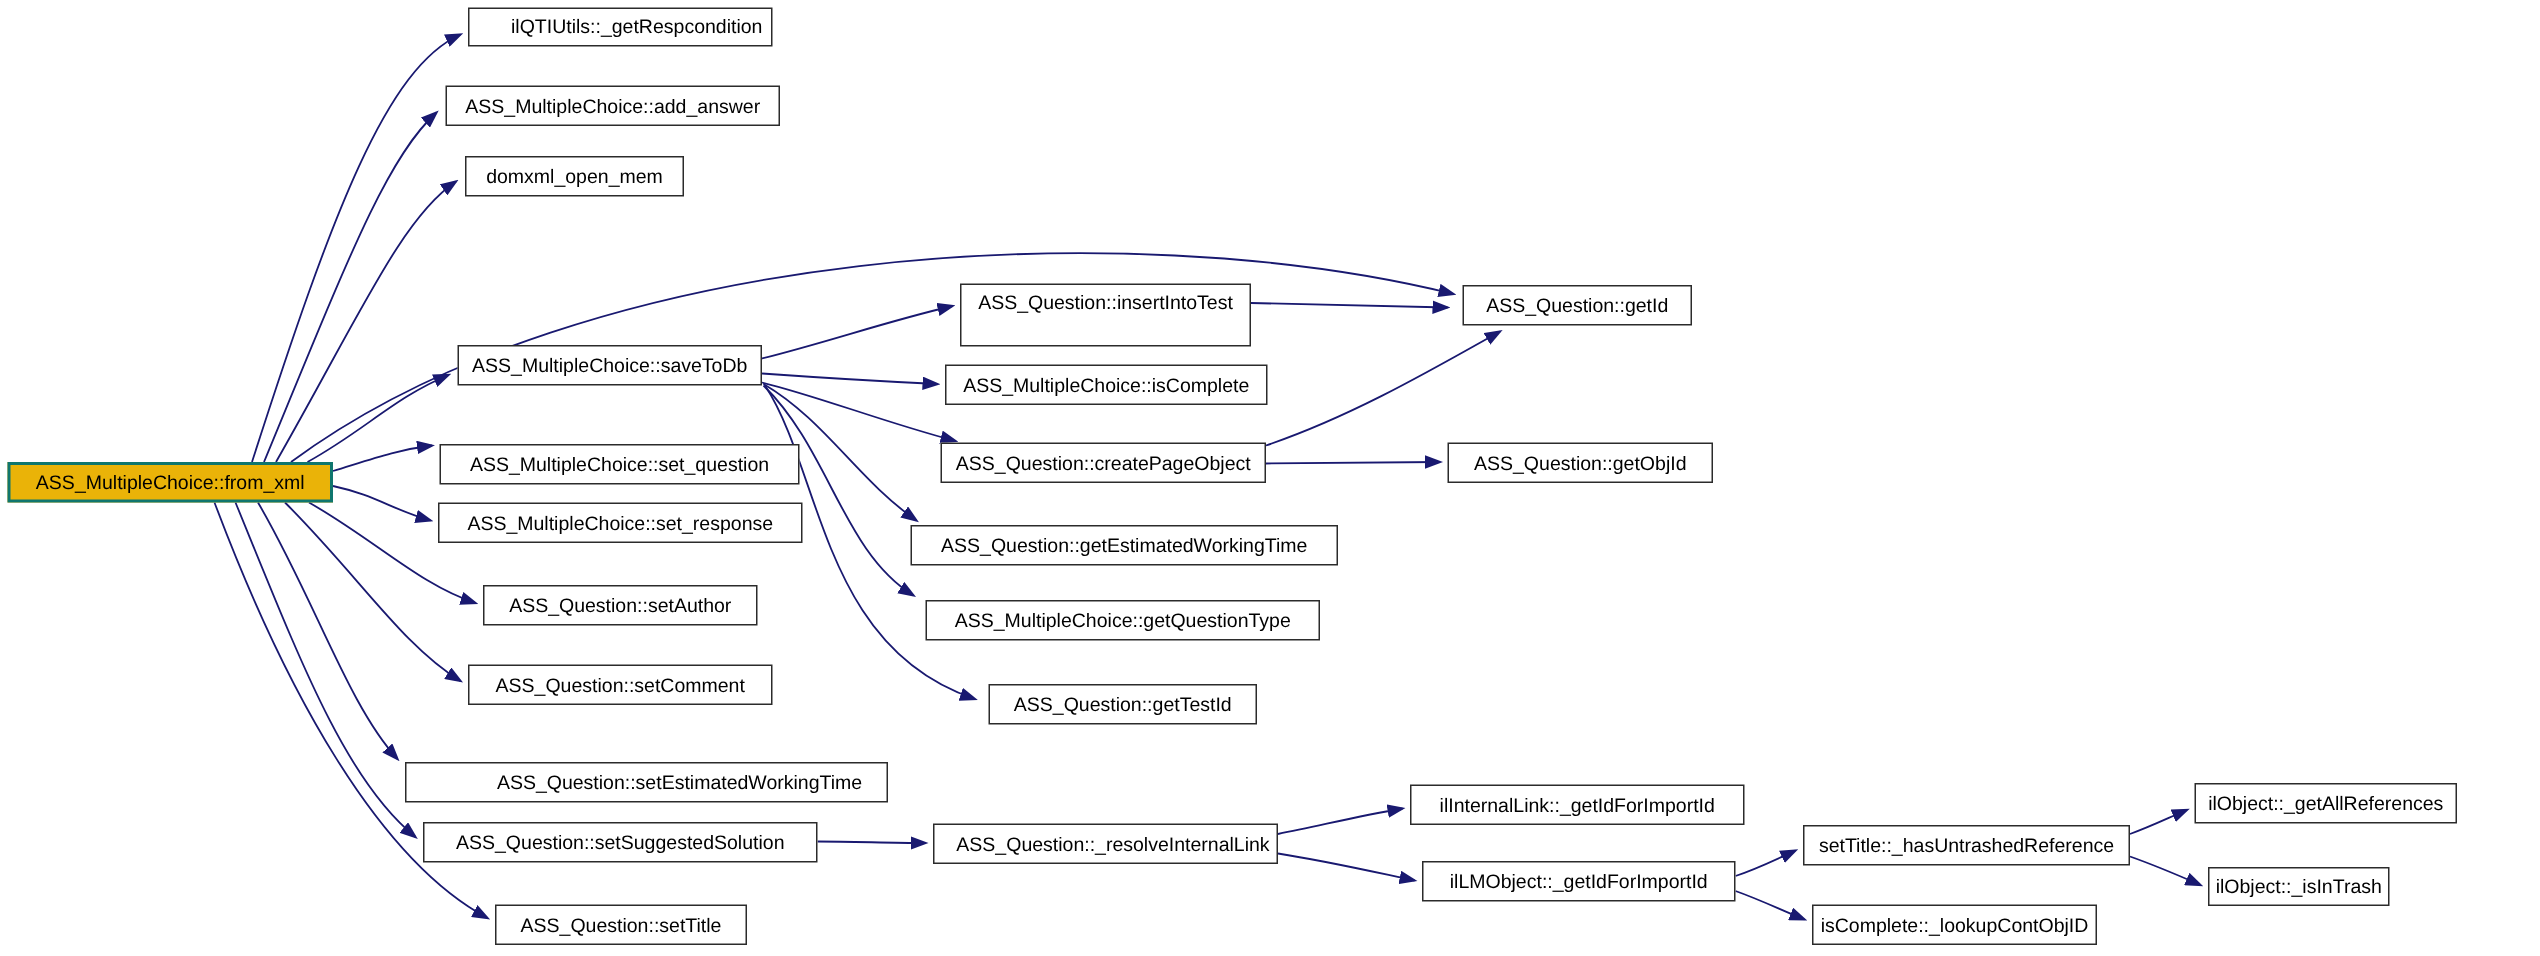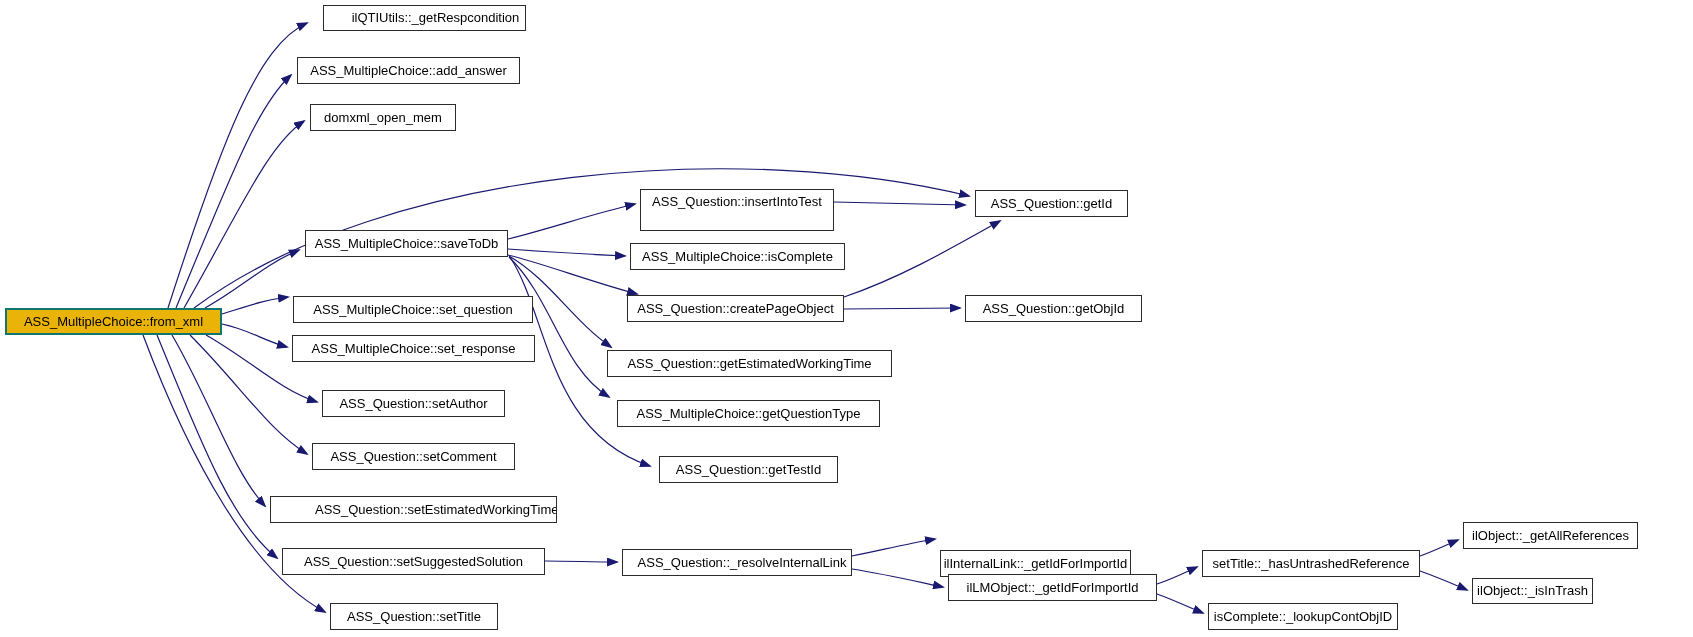--- a/index.html
+++ b/index.html
@@ -63,39 +63,39 @@
       <path d="M844,309 C882,309 920,308 960,308" fill="none" stroke="#191970" stroke-width="1.2" marker-end="url(#arrow)"></path>
       <path d="M545,561 C570,561 592,562 617,562" fill="none" stroke="#191970" stroke-width="1.2" marker-end="url(#arrow)"></path>
       <path d="M852,556 C882,550 906,544 935,539" fill="none" stroke="#191970" stroke-width="1.2" marker-end="url(#arrow)"></path>
       <path d="M852,569 C884,574 910,580 943,587" fill="none" stroke="#191970" stroke-width="1.2" marker-end="url(#arrow)"></path>
       <path d="M1157,584 C1172,579 1184,573 1197,567" fill="none" stroke="#191970" stroke-width="1.2" marker-end="url(#arrow)"></path>
       <path d="M1157,594 C1174,600 1188,607 1203,613" fill="none" stroke="#191970" stroke-width="1.2" marker-end="url(#arrow)"></path>
       <path d="M1420,556 C1434,551 1446,545 1458,540" fill="none" stroke="#191970" stroke-width="1.2" marker-end="url(#arrow)"></path>
       <path d="M1420,571 C1437,577 1451,583 1467,590" fill="none" stroke="#191970" stroke-width="1.2" marker-end="url(#arrow)"></path>
     </svg>
     <div class="node root" style="left: 5px; top: 308px; width: 217px; height: 27px; line-height: 23px;">ASS_MultipleChoice::from_xml</div>
-    <div class="node" style="left: 323px; top: 5px; width: 203px; height: 26px; line-height: 24px; padding-left: 22px;">ilQTIUtils::_getRespcondition</div>
+    <div class="node" style="left: 312px; top: 5px; width: 203px; height: 26px; line-height: 24px; padding-left: 22px;">ilQTIUtils::_getRespcondition</div>
     <div class="node" style="left: 297px; top: 57px; width: 223px; height: 27px; line-height: 25px;">ASS_MultipleChoice::add_answer</div>
     <div class="node" style="left: 310px; top: 104px; width: 146px; height: 27px; line-height: 25px;">domxml_open_mem</div>
     <div class="node" style="left: 305px; top: 230px; width: 203px; height: 27px; line-height: 25px; text-align: center;">ASS_MultipleChoice::saveToDb</div>
     <div class="node" style="left: 293px; top: 296px; width: 240px; height: 27px; line-height: 25px;">ASS_MultipleChoice::set_question</div>
     <div class="node" style="left: 292px; top: 335px; width: 243px; height: 27px; line-height: 25px;">ASS_MultipleChoice::set_response</div>
     <div class="node" style="left: 322px; top: 390px; width: 183px; height: 27px; line-height: 25px;">ASS_Question::setAuthor</div>
     <div class="node" style="left: 312px; top: 443px; width: 203px; height: 27px; line-height: 25px;">ASS_Question::setComment</div>
-    <div class="node" style="left: 270px; top: 496px; width: 287px; height: 27px; line-height: 25px; padding-left: 44px;">ASS_Question::setEstimatedWorkingTime</div>
+    <div class="node" style="left: 270px; top: 508px; width: 322px; height: 27px; line-height: 25px; padding-left: 44px;">ASS_Question::setEstimatedWorkingTime</div>
     <div class="node" style="left: 282px; top: 548px; width: 263px; height: 27px; line-height: 25px;">ASS_Question::setSuggestedSolution</div>
     <div class="node" style="left: 330px; top: 603px; width: 168px; height: 27px; line-height: 25px;">ASS_Question::setTitle</div>
     <div class="node" style="left: 640px; top: 189px; width: 194px; height: 42px; line-height: 24px;">ASS_Question::insertIntoTest</div>
     <div class="node" style="left: 630px; top: 243px; width: 215px; height: 27px; line-height: 25px;">ASS_MultipleChoice::isComplete</div>
     <div class="node" style="left: 627px; top: 295px; width: 217px; height: 27px; line-height: 25px;">ASS_Question::createPageObject</div>
     <div class="node" style="left: 607px; top: 350px; width: 285px; height: 27px; line-height: 25px;">ASS_Question::getEstimatedWorkingTime</div>
     <div class="node" style="left: 617px; top: 400px; width: 263px; height: 27px; line-height: 25px;">ASS_MultipleChoice::getQuestionType</div>
     <div class="node" style="left: 659px; top: 456px; width: 179px; height: 27px; line-height: 25px;">ASS_Question::getTestId</div>
     <div class="node" style="left: 975px; top: 190px; width: 153px; height: 27px; line-height: 25px;">ASS_Question::getId</div>
     <div class="node" style="left: 965px; top: 295px; width: 177px; height: 27px; line-height: 25px;">ASS_Question::getObjId</div>
     <div class="node" style="left: 622px; top: 549px; width: 230px; height: 27px; line-height: 25px; padding-left: 10px;">ASS_Question::_resolveInternalLink</div>
-    <div class="node" style="left: 940px; top: 550px; width: 191px; height: 27px; line-height: 25px;">ilInternalLink::_getIdForImportId</div>
+    <div class="node" style="left: 940px; top: 523px; width: 223px; height: 27px; line-height: 25px;">ilInternalLink::_getIdForImportId</div>
     <div class="node" style="left: 948px; top: 574px; width: 209px; height: 27px; line-height: 25px;">ilLMObject::_getIdForImportId</div>
     <div class="node" style="left: 1202px; top: 550px; width: 218px; height: 27px; line-height: 25px;">setTitle::_hasUntrashedReference</div>
     <div class="node" style="left: 1463px; top: 522px; width: 175px; height: 27px; line-height: 25px;">ilObject::_getAllReferences</div>
     <div class="node" style="left: 1472px; top: 578px; width: 121px; height: 26px; line-height: 24px;">ilObject::_isInTrash</div>
     <div class="node" style="left: 1208px; top: 603px; width: 190px; height: 27px; line-height: 25px;">isComplete::_lookupContObjID</div>
   </div>
 
 </body></html>

